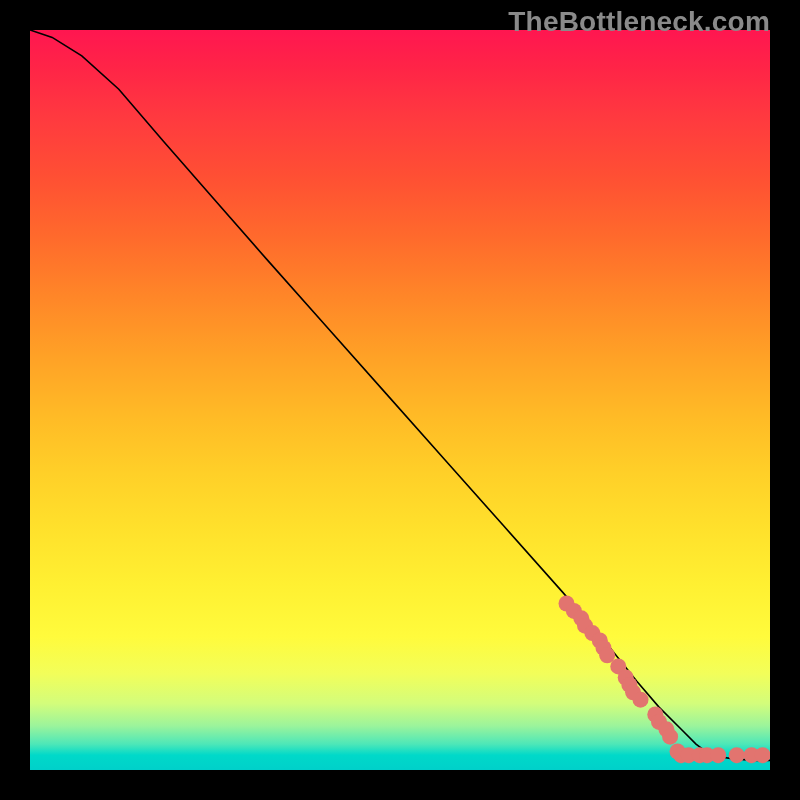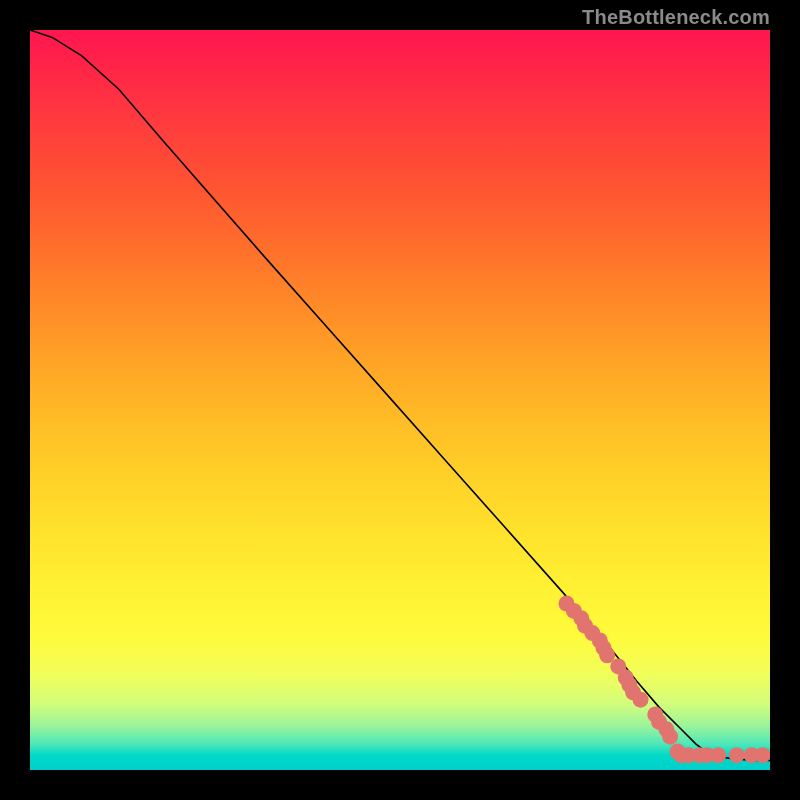--- a/index.html
+++ b/index.html
@@ -31,21 +31,21 @@
       #4de7b8 96.5%,
       #00d9c9 98%,
       #00d0ca 100%
     );
   }
   .attribution {
     position: absolute;
     top: 6px;
     right: 30px;
     font-family: Arial, Helvetica, sans-serif;
-    font-size: 20px;
+    font-size: 28px;
     font-weight: 600;
     color: #8a8a8a;
     letter-spacing: 0.2px;
   }
   .svglayer {
     position: absolute;
     left: 0;
     top: 0;
     width: 740px;
     height: 740px;

